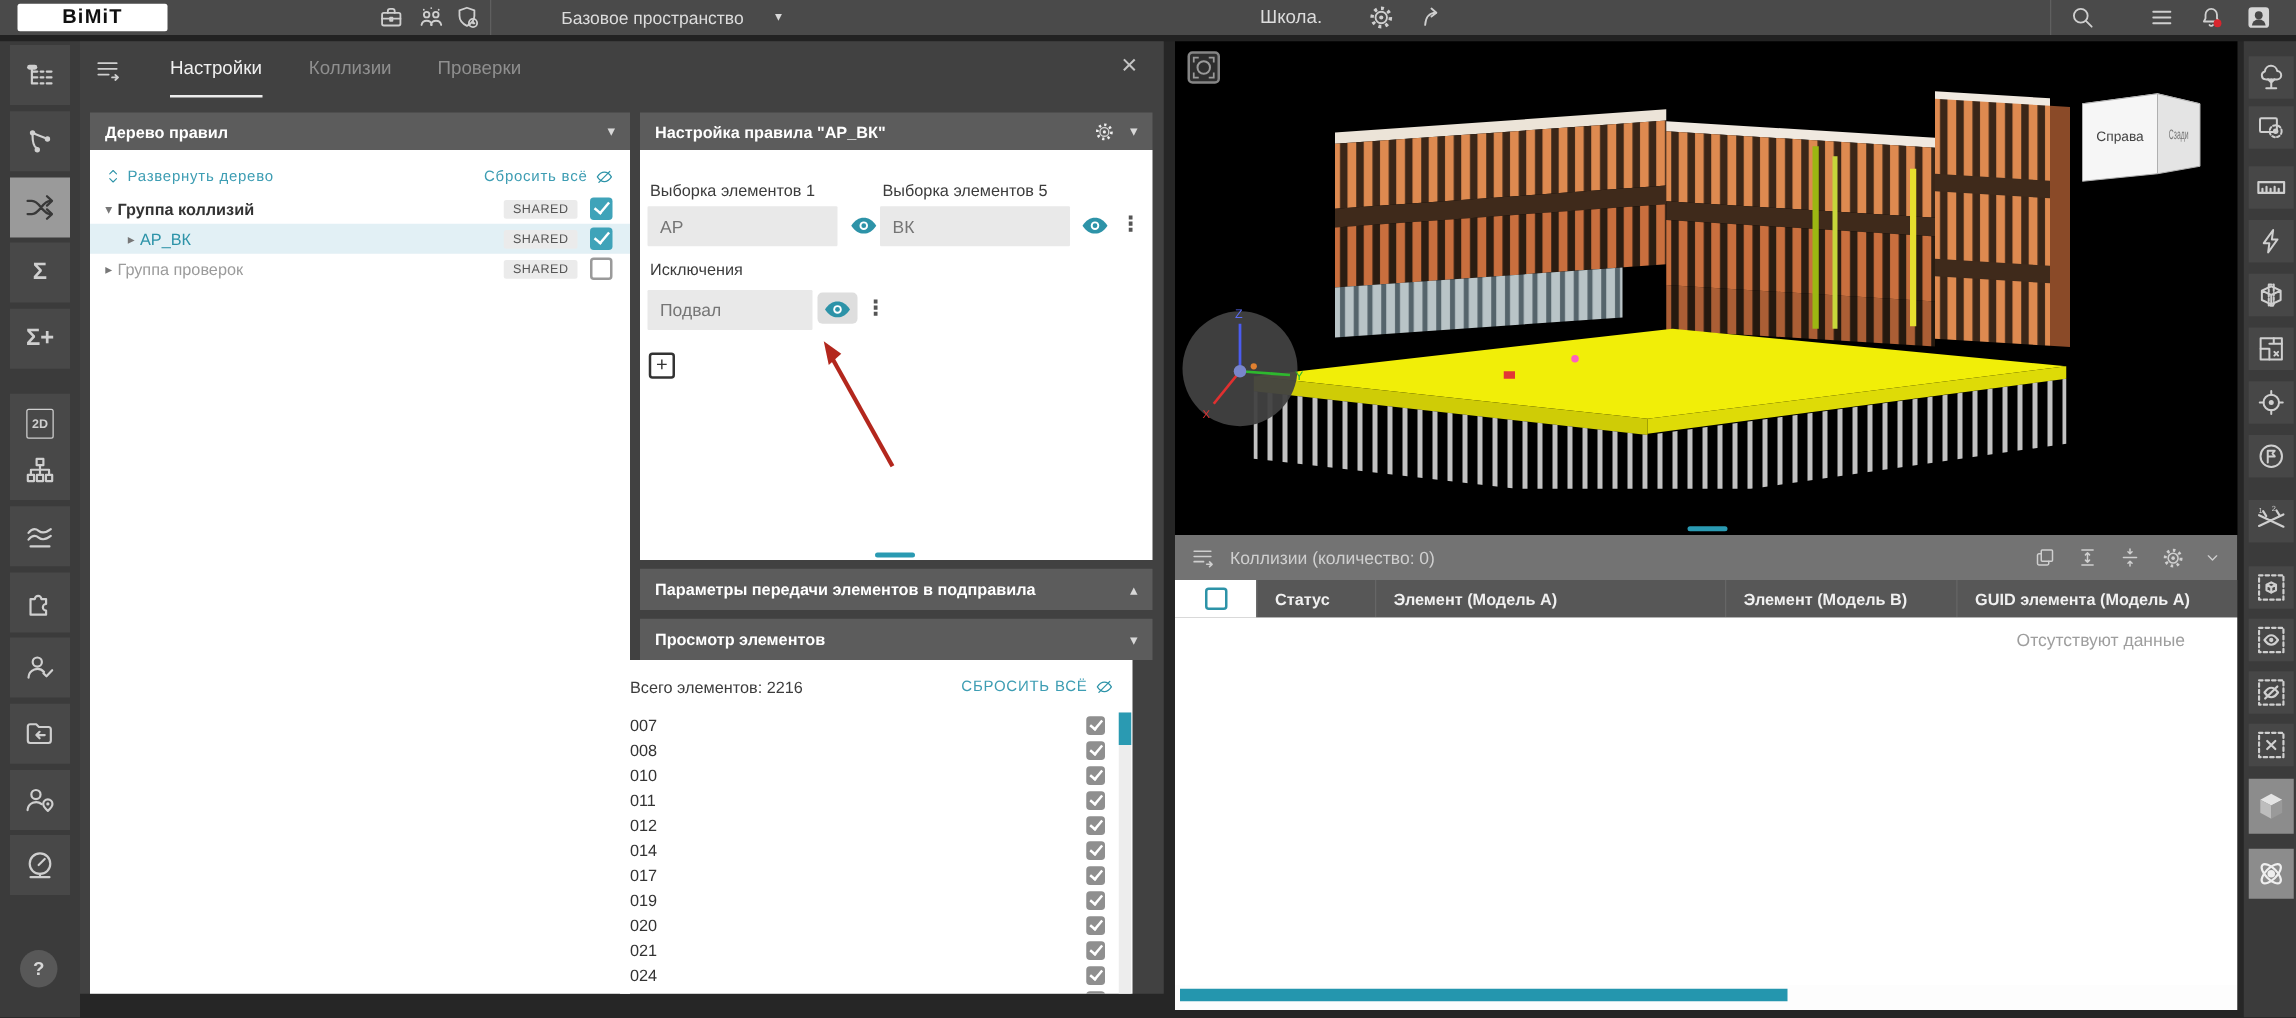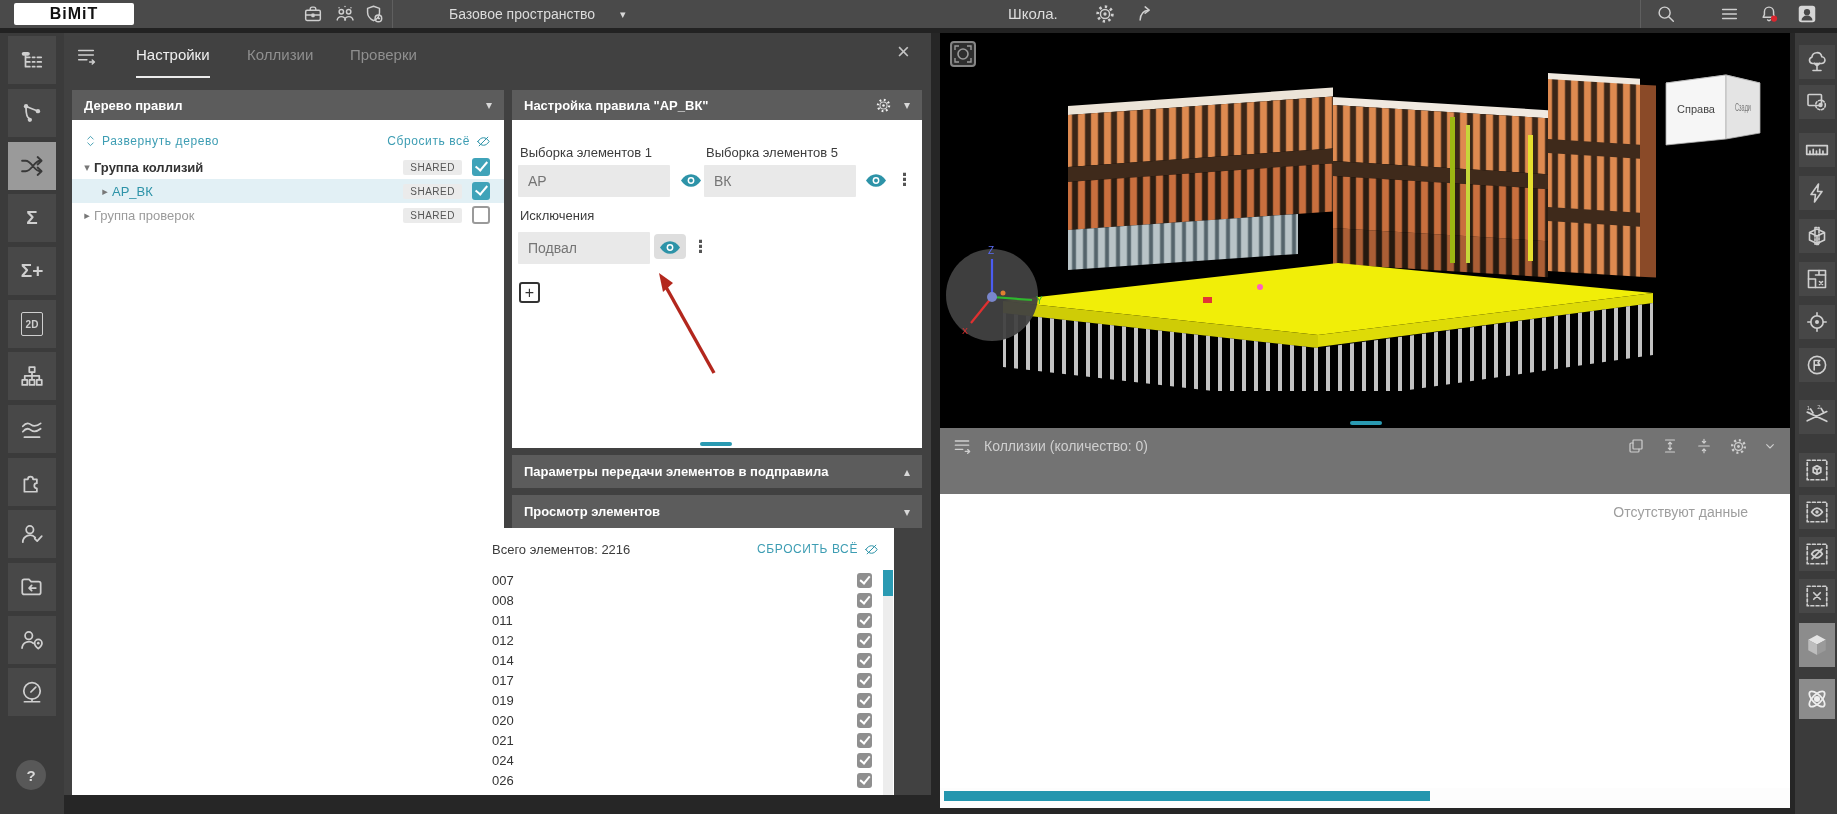--- a/index.html
+++ b/index.html
@@ -148,21 +148,21 @@
         <path class="ic" d="M3.5 7.5h3c5.5 0 7 9 12.5 9M3.5 16.5h3c5.5 0 7-9 12.5-9"></path>
         <path class="ic" d="M16.8 4.3l3.4 3.2-3.4 3.2M16.8 13.3l3.4 3.2-3.4 3.2"></path>
       </svg>
   </div>
   <div class="lbtn" style="top:161px">
     <span class="glyph">Σ</span>
   </div>
   <div class="lbtn" style="top:214px">
     <span class="glyph">Σ+</span>
   </div>
-  <div class="lbtn" style="top:267px">
+  <div class="lbtn" style="top:282px">
     <span style="border:1.7px solid #cfcfcf;border-radius:2px;width:22px;height:24px;display:flex;align-items:center;justify-content:center;color:#cfcfcf;font-size:10px;font-weight:bold">2D</span>
   </div>
   <div class="lbtn" style="top:319px">
     <svg width="26" height="26" viewBox="0 0 24 24">
         <path class="ic" d="M9.5 3.8h5v4.6h-5zM3 15.6h4.6v4.6H3zM9.7 15.6h4.6v4.6H9.7zM16.4 15.6H21v4.6h-4.6zM12 8.4v3.4M5.3 15.6v-3.8h13.4v3.8M12 12v3.6"></path>
       </svg>
   </div>
   <div class="lbtn" style="top:372px">
     <svg width="26" height="26" viewBox="0 0 24 24">
         <path class="ic" d="M3.5 9.5c2.5-3 5-3.5 7.5-1.5s5.5 1.5 9-1.2M3.5 14.5c2.5-3 5-3.5 7.5-1.5s5.5 1.5 9-1.2M5 19.5h14"></path>
@@ -310,38 +310,42 @@
     <span>Параметры передачи элементов в подправила</span>
     <span class="sp"></span>
     <span class="caret">▴</span>
   </div>
 
   <div class="card-h" style="left:448px;top:462px;width:410px;height:33px">
     <span>Просмотр элементов</span>
     <span class="sp"></span>
     <span class="caret">▾</span>
   </div>
-  <div class="white" style="left:420px;top:495px;width:410px;height:267px;overflow:hidden">
+  <div class="white" style="left:432px;top:495px;width:410px;height:267px;overflow:hidden">
     <div style="height:42px;display:flex;justify-content:space-between;align-items:center;padding:0 14px 0 8px">
       <span style="font-size:13px;color:#3c3c3c">Всего элементов: 2216</span>
       <span class="link">
         <span>СБРОСИТЬ ВСЁ</span>
         <svg width="17" height="15" viewBox="0 0 24 24">
             <path class="ic ict" d="M3 12c2.6-4 5.6-6 9-6s6.4 2 9 6c-2.6 4-5.6 6-9 6s-6.4-2-9-6z" stroke-width="2"></path>
             <path class="ic ict" d="M5 19L19 5" stroke-width="2.4"></path>
           </svg>
       </span>
     </div>
     <div>
         <div class="elrow">
         <span>007</span>
         <span class="cb gray on"></span>
       </div>
         <div class="elrow">
         <span>008</span>
+        <span class="cb gray on"></span>
+      </div>
+        <div class="elrow">
+        <span>010</span>
         <span class="cb gray on"></span>
       </div>
         <div class="elrow">
         <span>011</span>
         <span class="cb gray on"></span>
       </div>
         <div class="elrow">
         <span>012</span>
         <span class="cb gray on"></span>
       </div>
@@ -494,20 +498,29 @@
             <circle cx="12" cy="12" r="8" fill="none" stroke="#cfcfcf" stroke-width="3" stroke-dasharray="2.6 3.6"></circle>
             <circle cx="12" cy="12" r="1.8" fill="#cfcfcf"></circle>
           </svg>
         </span>
       <span style="margin-right:12px">
           <svg width="16" height="16" viewBox="0 0 24 24">
             <path class="ic" d="M7 10l5 5 5-5"></path>
           </svg>
         </span>
     </div>
+    <div class="thead">
+      <div style="width:65px;background:#fff;display:flex;align-items:center;justify-content:center">
+        <span style="width:18px;height:18px;border:2px solid #2d93a8;border-radius:3px;background:#fff"></span>
+      </div>
+      <div class="th" style="width:95px">Статус</div>
+      <div class="th" style="width:280px">Элемент (Модель А)</div>
+      <div class="th" style="width:185px">Элемент (Модель B)</div>
+      <div class="th" style="width:225px">GUID элемента (Модель А)</div>
+    </div>
     <div class="abs" style="left:0;top:66px;width:850px;height:294px;background:#fff">
       <div style="text-align:right;padding:10px 42px 0 14px;color:#9e9e9e;font-size:14px">Отсутствуют данные</div>
     </div>
     <div class="abs" style="left:0;top:360px;width:850px;height:20px;background:#fdfdfd">
       <div class="abs" style="left:4px;top:3px;width:486px;height:10px;background:#2496ae"></div>
     </div>
   </div>
 </div>
 
 <div id="rrail">

